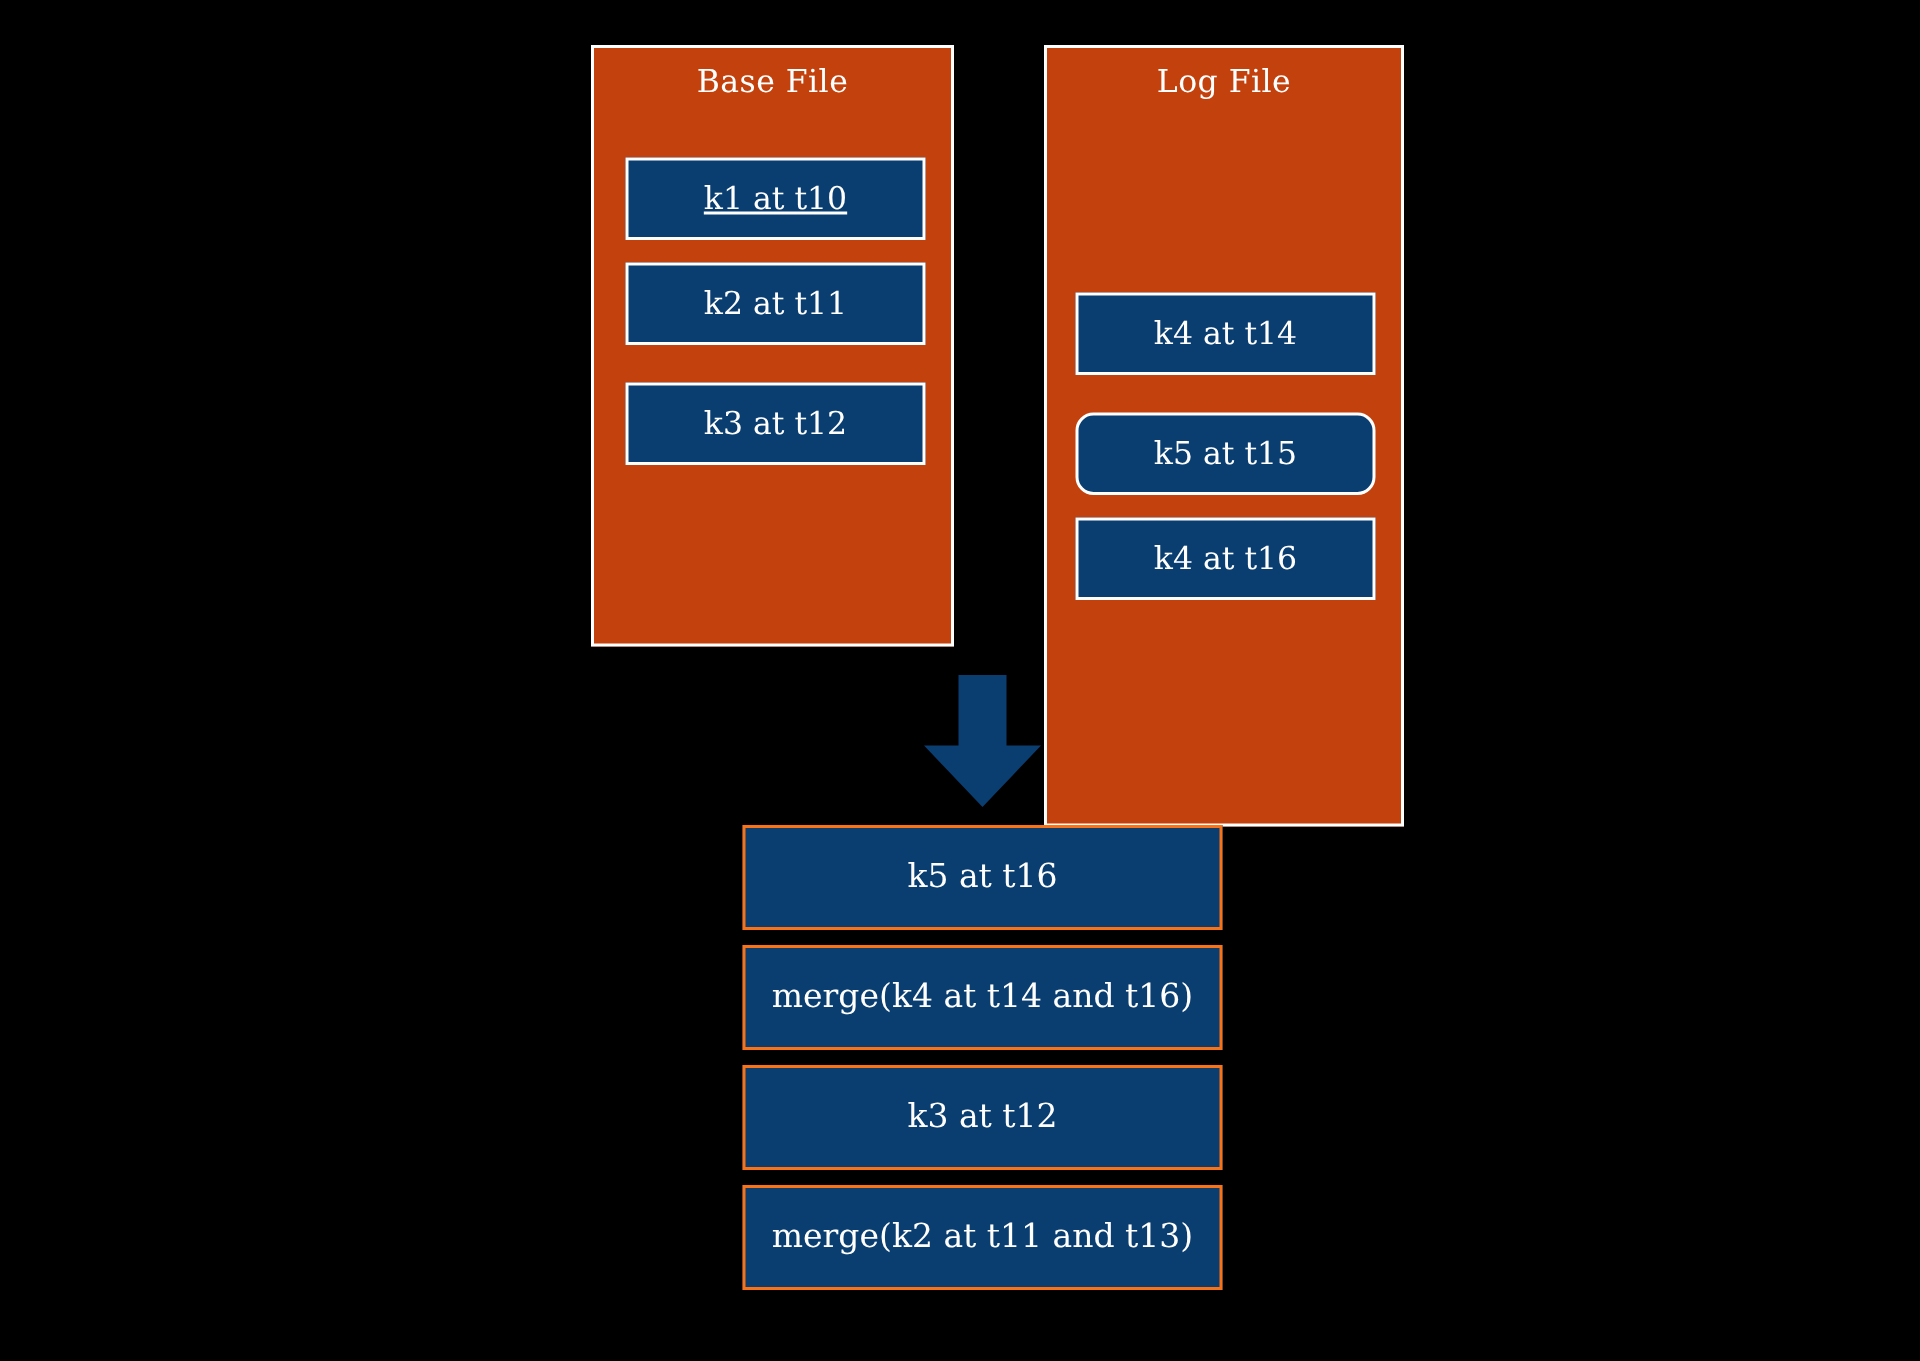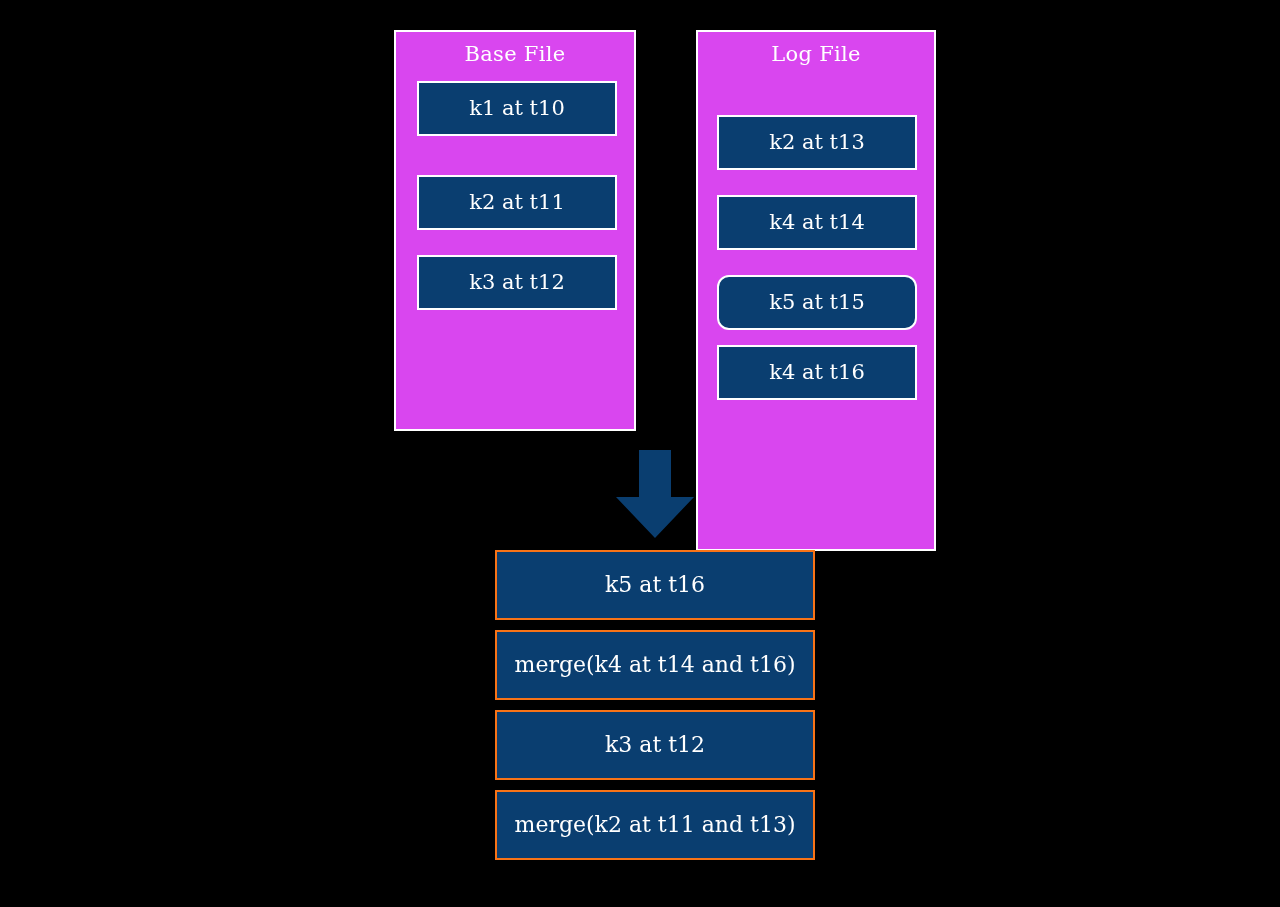--- a/index.html
+++ b/index.html
@@ -15,21 +15,21 @@
     position: relative;
     width: 1280px;
     height: 907px;
     background: #000000;
     overflow: hidden;
   }
 
   
   .file-panel {
     position: absolute;
-    background: #d946ef;
+    background: #c2410c;
     border: 2px solid #FFFFFF;
     box-sizing: border-box;
   }
   #base-file-panel {
     left: 394px;
     top: 30px;
     width: 242px;
     height: 401px;
   }
   #log-file-panel {
@@ -68,21 +68,21 @@
   .panel-entry {
     left: 21px;
     width: 200px;
     height: 55px;
   }
   #log-file-panel .panel-entry {
     left: 19px;
   }
 
   
-  #base-entry-0 { top: 49px; }
+  #base-entry-0 { top: 73px; text-decoration: underline; }
   #base-entry-1 { top: 143px; }
   #base-entry-2 { top: 223px; }
 
   
   #log-entry-0 { top: 83px; }
   #log-entry-1 { top: 163px; }
   #log-entry-2 { top: 243px; border-radius: 12px; }
   #log-entry-3 { top: 313px; }
 
   
@@ -125,21 +125,20 @@
     <div class="panel-title">Base File</div>
 
     <div class="entry-box panel-entry" id="base-entry-0">k1 at t10</div>
     <div class="entry-box panel-entry" id="base-entry-1">k2 at t11</div>
     <div class="entry-box panel-entry" id="base-entry-2">k3 at t12</div>
   </div>
 
   <div class="file-panel" id="log-file-panel">
     <div class="panel-title">Log File</div>
 
-    <div class="entry-box panel-entry" id="log-entry-0">k2 at t13</div>
     <div class="entry-box panel-entry" id="log-entry-1">k4 at t14</div>
     <div class="entry-box panel-entry" id="log-entry-2">k5 at t15</div>
     <div class="entry-box panel-entry" id="log-entry-3">k4 at t16</div>
   </div>
 
   <svg id="merge-arrow" viewBox="0 0 78 88" preserveAspectRatio="none">
     <polygon points="23,0 55,0 55,47 78,47 39,88 0,47 23,47" fill="#0A3E70"></polygon>
   </svg>
 
   <div class="result-box" id="result-box-0">k5 at t16</div>

